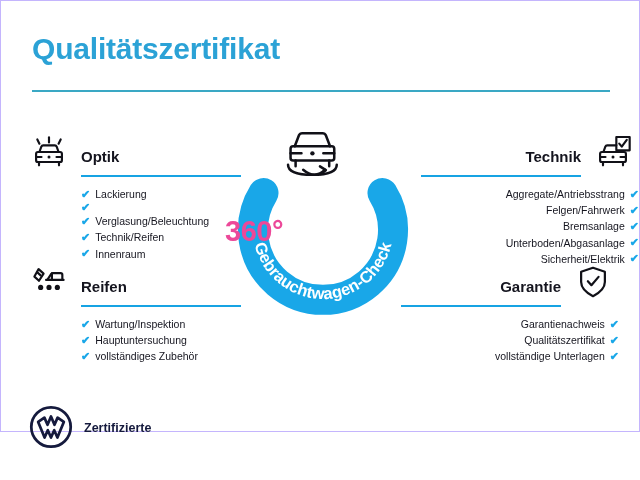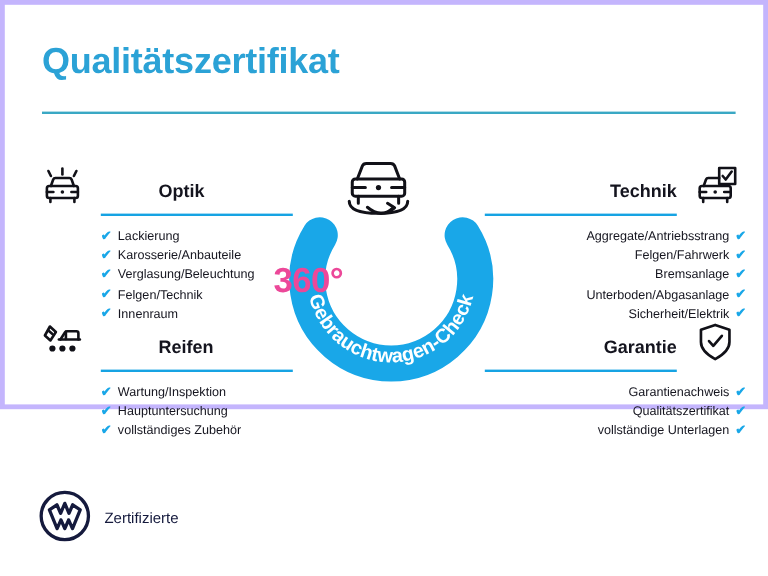--- a/index.html
+++ b/index.html
@@ -9,24 +9,24 @@
   }
   body {
     width: 640px;
     height: 480px;
     font-family: "Liberation Sans", sans-serif;
     overflow: hidden;
   }
   #certificate {
     position: relative;
     width: 640px;
-    height: 341px;
+    height: 432px;
     background: #ffffff;
     box-sizing: border-box;
-    border: 4px solid #c4b5fd;
+    border: 1px solid #c4b5fd;
   }
 
   
   .page-title {
     position: absolute;
     left: 31px;
     top: 31px;
     font-size: 30px;
     font-weight: bold;
     letter-spacing: -0.2px;
@@ -41,21 +41,21 @@
     height: 2px;
     background: #3aa8c4;
   }
 
   
   .section {
     position: absolute;
   }
   .sec-optik   { left: 22px;  top: 128px; width: 218px; }
   .sec-wartung { left: 22px;  top: 258px; width: 218px; }
-  .sec-technik { left: 400px; top: 128px; width: 218px; }
+  .sec-technik { left: 420px; top: 128px; width: 218px; }
   .sec-garantie{ left: 400px; top: 258px; width: 218px; }
 
   .sec-head {
     position: relative;
     height: 46px;
   }
   .sec-icon {
     position: absolute;
     top: 0;
     width: 52px;
@@ -67,21 +67,20 @@
   .sec-left .sec-icon { left: 0; }
   .sec-right .sec-icon { right: 0; }
 
   .sec-title {
     position: absolute;
     bottom: 10px;
     font-size: 15px;
     font-weight: bold;
     color: #14141e;
     white-space: nowrap;
-    margin-left: 48px;
   }
   .sec-left .sec-title { left: 58px; }
   .sec-right .sec-title { right: 58px; }
 
   .sec-rule {
     height: 2px;
     background: #16a3e3;
   }
   .sec-left .sec-rule  { margin-left: 58px; width: 160px; }
   .sec-right .sec-rule { margin-left: 0px;  width: 160px; }
@@ -138,21 +137,21 @@
     position: absolute;
     left: 28px;
     top: 404px;
     display: flex;
     align-items: center;
   }
   .vw-mark { flex: none; }
   .vw-words {
     margin-left: 11px;
     font-size: 12.5px;
-    font-weight: normal;
+    font-weight: bold;
     color: #151a3d;
     line-height: 15.5px;
   }
 </style>
 </head>
 <body>
 
 <div id="certificate">
 
   <div class="page-title">Qualitätszertifikat</div>
@@ -177,29 +176,28 @@
       <div class="sec-title">Optik</div>
     </div>
     <div class="sec-rule"></div>
     <ul class="sec-list">
       <li>
           <span class="chk">✔</span>
           <span>Lackierung</span>
         </li>
       <li>
           <span class="chk">✔</span>
-          <span>Karosserie/Anbauteile</span>
         </li>
       <li>
           <span class="chk">✔</span>
           <span>Verglasung/Beleuchtung</span>
         </li>
       <li>
           <span class="chk">✔</span>
-          <span>Felgen/Technik</span>
+          <span>Technik/Reifen</span>
         </li>
       <li>
           <span class="chk">✔</span>
           <span>Innenraum</span>
         </li>
     </ul>
   </div>
 
   <div class="section sec-wartung sec-left">
     <div class="sec-head">

